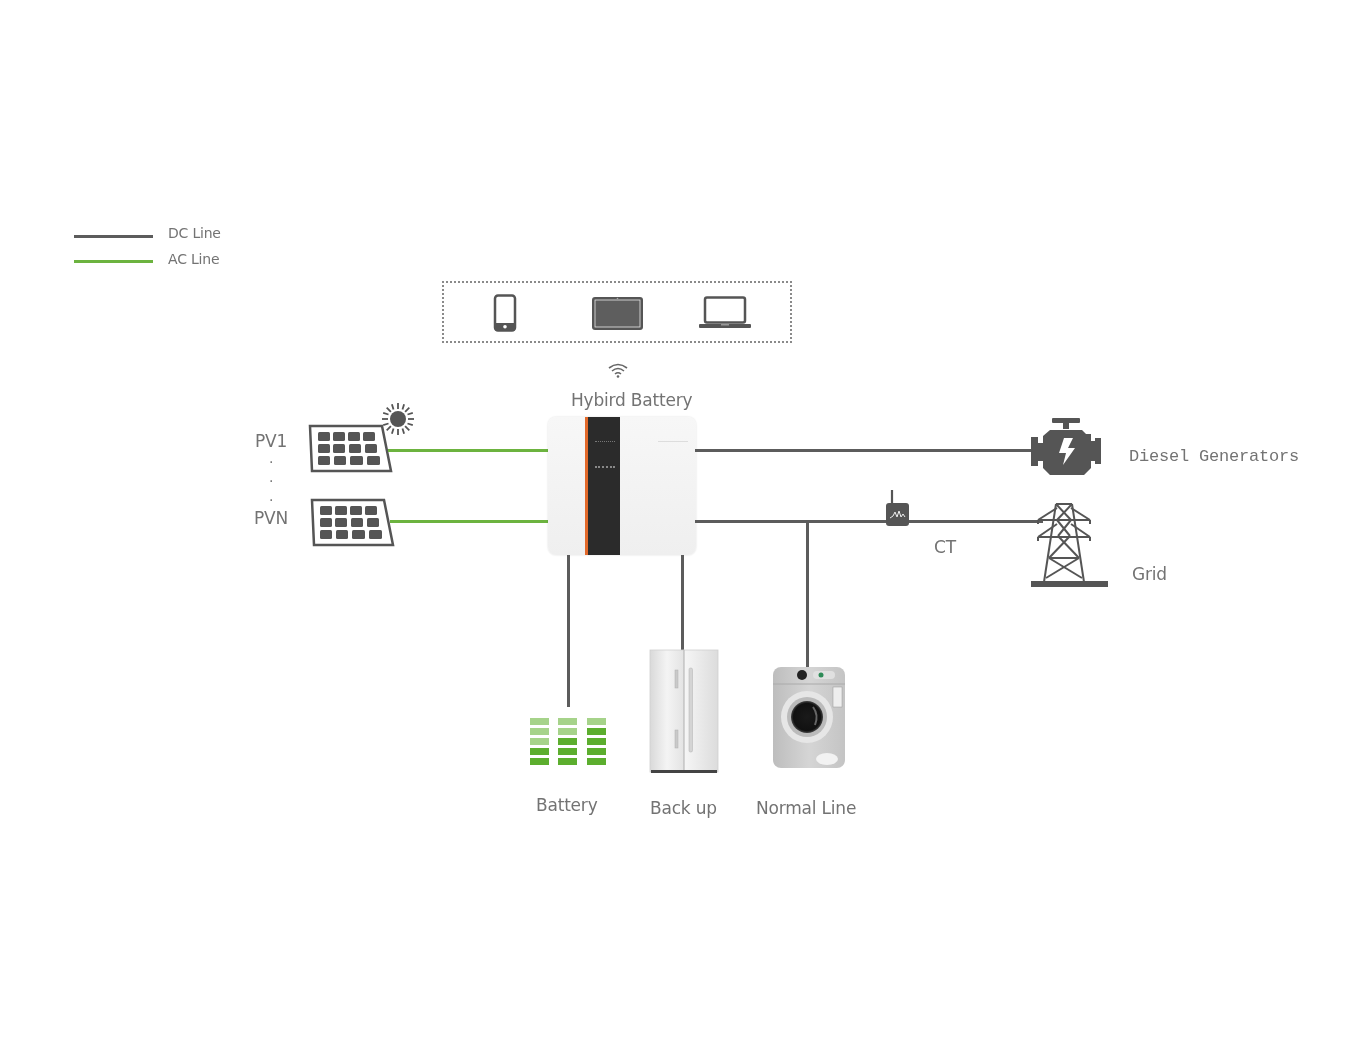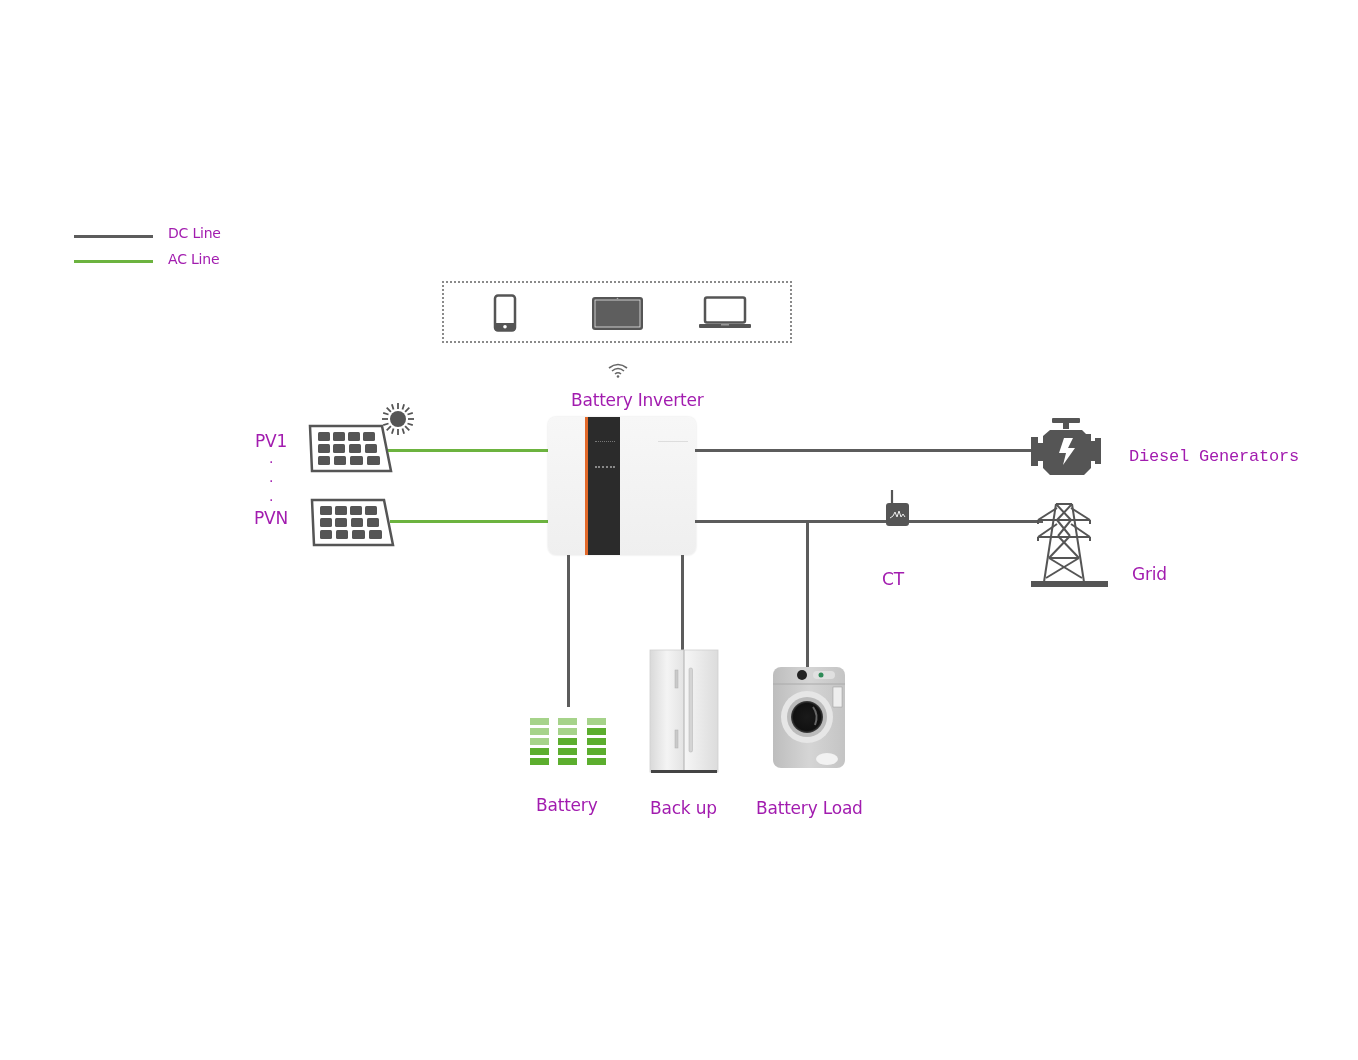--- a/index.html
+++ b/index.html
@@ -1,19 +1,19 @@
 <!DOCTYPE html>
 <html><head>
   <meta charset="utf-8">
   <style>
     html, body { margin: 0; padding: 0; background: #ffffff; }
     body { width: 1358px; height: 1060px; position: relative; overflow: hidden;
            font-family: "DejaVu Sans", "Liberation Sans", sans-serif; color: #3c3c3c; }
     #stage { position: absolute; left: 0; top: 0; width: 1358px; height: 1060px; }
-    .lbl { position: absolute; font-size: 17px; color: #a21caf; white-space: nowrap; letter-spacing: -0.2px; }
+    .lbl { position: absolute; font-size: 17px; color: #737373; white-space: nowrap; letter-spacing: -0.2px; }
     .legend-lbl { font-size: 14px; }
     .line { position: absolute; }
     .h { height: 3px; }
     .v { width: 3px; }
     .dc { background: #5c5c5c; }
     .ac { background: #6cb33f; }
   </style>
 </head>
 <body>
 
@@ -46,21 +46,21 @@
     <rect x="22" y="28" width="8" height="1.5" fill="#999"></rect>
   </svg>
 
   <svg style="position:absolute;left:607px;top:362px;" width="22" height="16" viewBox="0 0 22 16">
     <path d="M2 6 Q11 -1 20 6" fill="none" stroke="#666" stroke-width="1.6"></path>
     <path d="M5 9 Q11 4 17 9" fill="none" stroke="#666" stroke-width="1.6"></path>
     <path d="M8 12 Q11 9.5 14 12" fill="none" stroke="#666" stroke-width="1.6"></path>
     <circle cx="11" cy="14.5" r="1.3" fill="#666"></circle>
   </svg>
 
-  <div class="lbl" style="left:571px;top:390px;">Battery Inverter</div>
+  <div class="lbl" style="left:571px;top:390px;">Hybird Battery</div>
 
   <div class="lbl" style="left:255px;top:431px;">PV1</div>
   <div class="lbl" style="left:269px;top:454px;font-size:14px;">·</div>
   <div class="lbl" style="left:269px;top:473px;font-size:14px;">·</div>
   <div class="lbl" style="left:269px;top:492px;font-size:14px;">·</div>
   <div class="lbl" style="left:254px;top:508px;">PVN</div>
 
   <svg style="position:absolute;left:308px;top:424px;" width="86" height="50" viewBox="0 0 86 50">
     <polygon points="2,2 74,2 83,47 4,47" fill="#fff" stroke="#555" stroke-width="2.5"></polygon>
     <g fill="#555">
@@ -135,21 +135,21 @@
   <div class="line h dc" style="left:695px;top:520px;width:348px;"></div>
   <div class="line v dc" style="left:806px;top:520px;height:148px;"></div>
   <div class="line v dc" style="left:567px;top:555px;height:152px;"></div>
   <div class="line v dc" style="left:681px;top:555px;height:95px;"></div>
 
   <svg style="position:absolute;left:885px;top:490px;" width="26" height="40" viewBox="0 0 26 40">
     <line x1="7" y1="0" x2="7" y2="14" stroke="#555" stroke-width="2.2"></line>
     <rect x="1" y="13" width="23" height="23" rx="3" fill="#555"></rect>
     <path d="M5 28 L8 26 L10 22 L12 27 L14 21 L16 27 L18 24 L20 27" fill="none" stroke="#eee" stroke-width="1"></path>
   </svg>
-  <div class="lbl" style="left:882px;top:537px;margin-top:32px;">CT</div>
+  <div class="lbl" style="left:934px;top:537px;">CT</div>
 
   <svg style="position:absolute;left:1028px;top:417px;" width="76" height="60" viewBox="0 0 76 60">
     <rect x="24" y="1" width="28" height="5" rx="1" fill="#555"></rect>
     <rect x="35" y="5" width="6" height="7" fill="#555"></rect>
     <path d="M22 13 L54 13 L58 17 L63 17 L63 24 L67 24 L67 21 L73 21 L73 47 L67 47 L67 44 L63 44 L63 51 L56 58 L22 58 L15 51 L15 44 L10 44 L10 49 L3 49 L3 20 L10 20 L10 26 L15 26 L15 19 Z" fill="#555"></path>
     <path d="M36 21 L45 21 L40 31 L47 31 L35 48 L38 36 L31 36 Z" fill="#fff"></path>
   </svg>
   <div class="lbl" style="left:1129px;top:447px;font-family:Liberation Mono, monospace;">Diesel Generators</div>
 
   <svg style="position:absolute;left:1030px;top:502px;" width="80" height="88" viewBox="0 0 80 88">
@@ -241,15 +241,15 @@
     <circle cx="31" cy="10" r="5" fill="#222"></circle>
     <rect x="42" y="6" width="22" height="8" rx="4" fill="#e0e0e0"></rect>
     <circle cx="50" cy="10" r="2.5" fill="#2e8b57"></circle>
     <rect x="62" y="22" width="9" height="20" fill="#eee" stroke="#999" stroke-width="0.5"></rect>
     <circle cx="36" cy="52" r="26" fill="#e6e6e6"></circle>
     <circle cx="36" cy="52" r="20" fill="#bbb"></circle>
     <circle cx="36" cy="52" r="16" fill="url(#wmDoor)"></circle>
     <path d="M42 42 Q48 50 44 60" fill="none" stroke="#666" stroke-width="2"></path>
     <ellipse cx="56" cy="94" rx="11" ry="6" fill="#f2f2f2"></ellipse>
   </svg>
-  <div class="lbl" style="left:756px;top:798px;">Battery Load</div>
+  <div class="lbl" style="left:756px;top:798px;">Normal Line</div>
 
 </div>
 
 </body></html>

